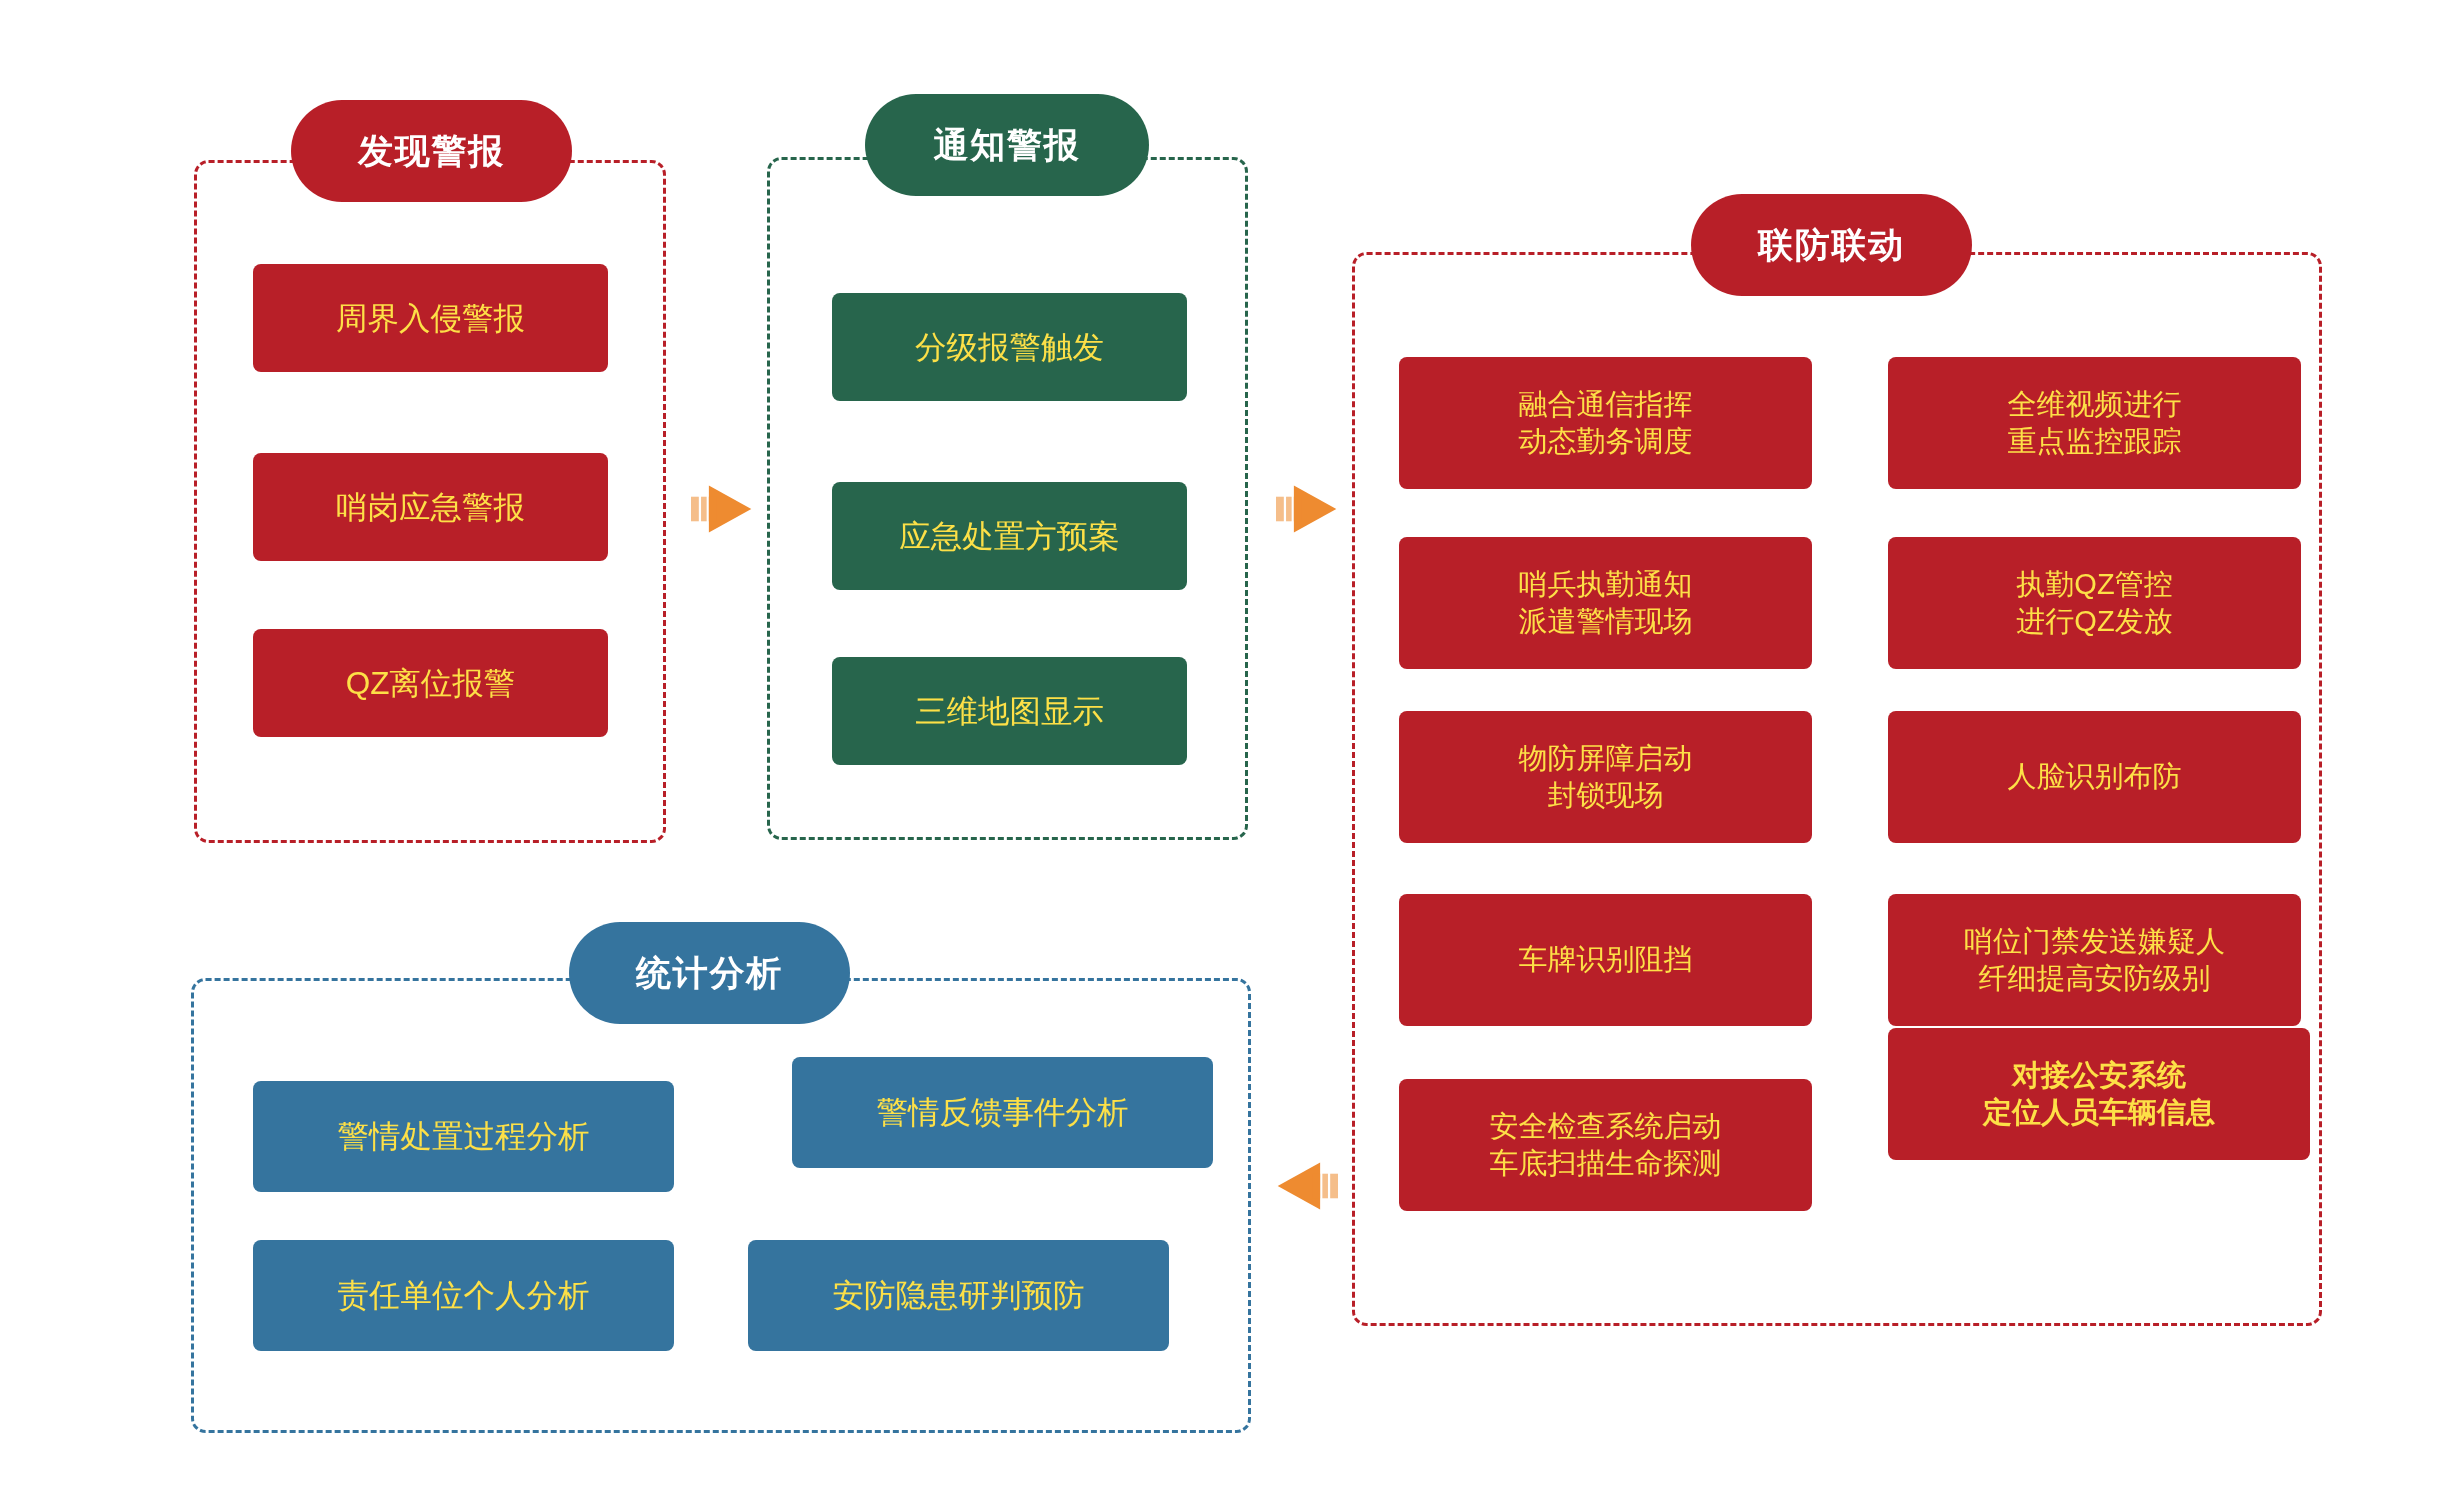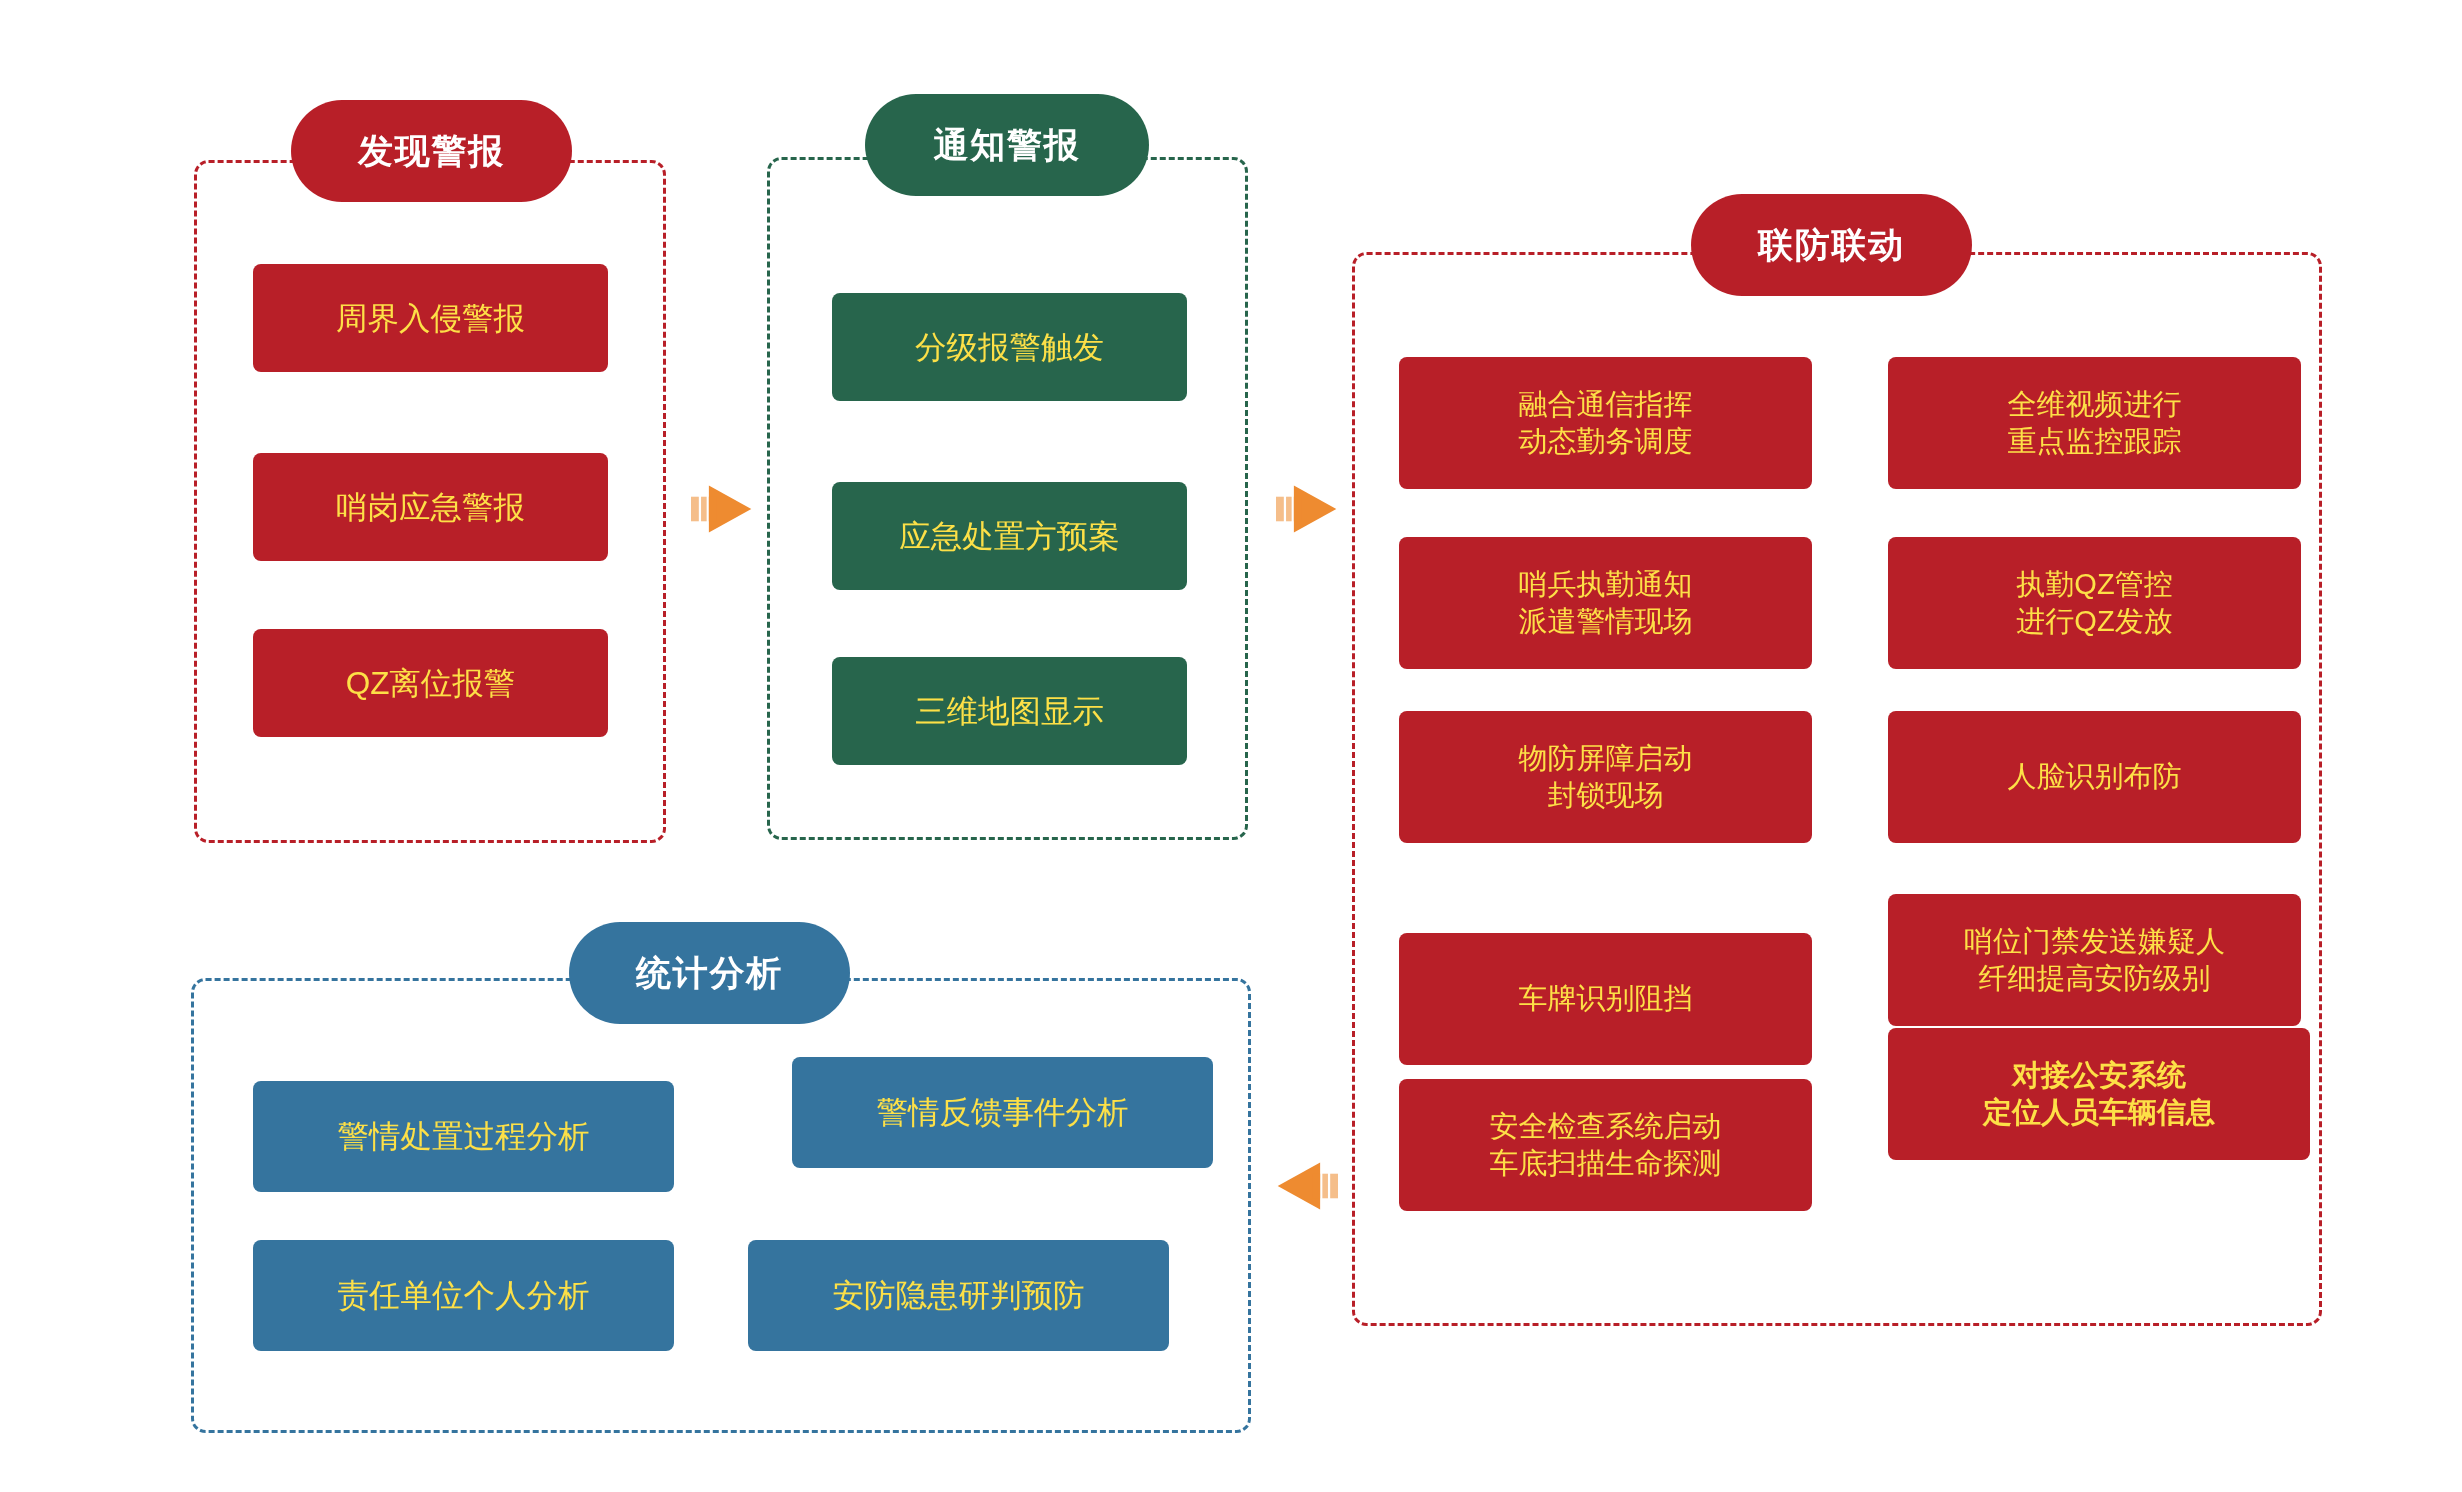--- a/index.html
+++ b/index.html
@@ -156,21 +156,21 @@
     <span class="ln">封锁现场</span>
   </span>
 </div>
 
 <div class="box red" style="left:1888px; top:711px; width:413px; height:132px; font-size:29px;">
   <span class="lines">
     <span class="ln">人脸识别布防</span>
   </span>
 </div>
 
-<div class="box red" style="left:1399px; top:894px; width:413px; height:132px; font-size:29px;margin-top:39px;">
+<div class="box red" style="left:1399px; top:894px; width:413px; height:132px; font-size:29px;">
   <span class="lines">
     <span class="ln">车牌识别阻挡</span>
   </span>
 </div>
 
 <div class="box red" style="left:1888px; top:894px; width:413px; height:132px; font-size:29px;">
   <span class="lines">
     <span class="ln">哨位门禁发送嫌疑人</span>
     <span class="ln">纤细提高安防级别</span>
   </span>

